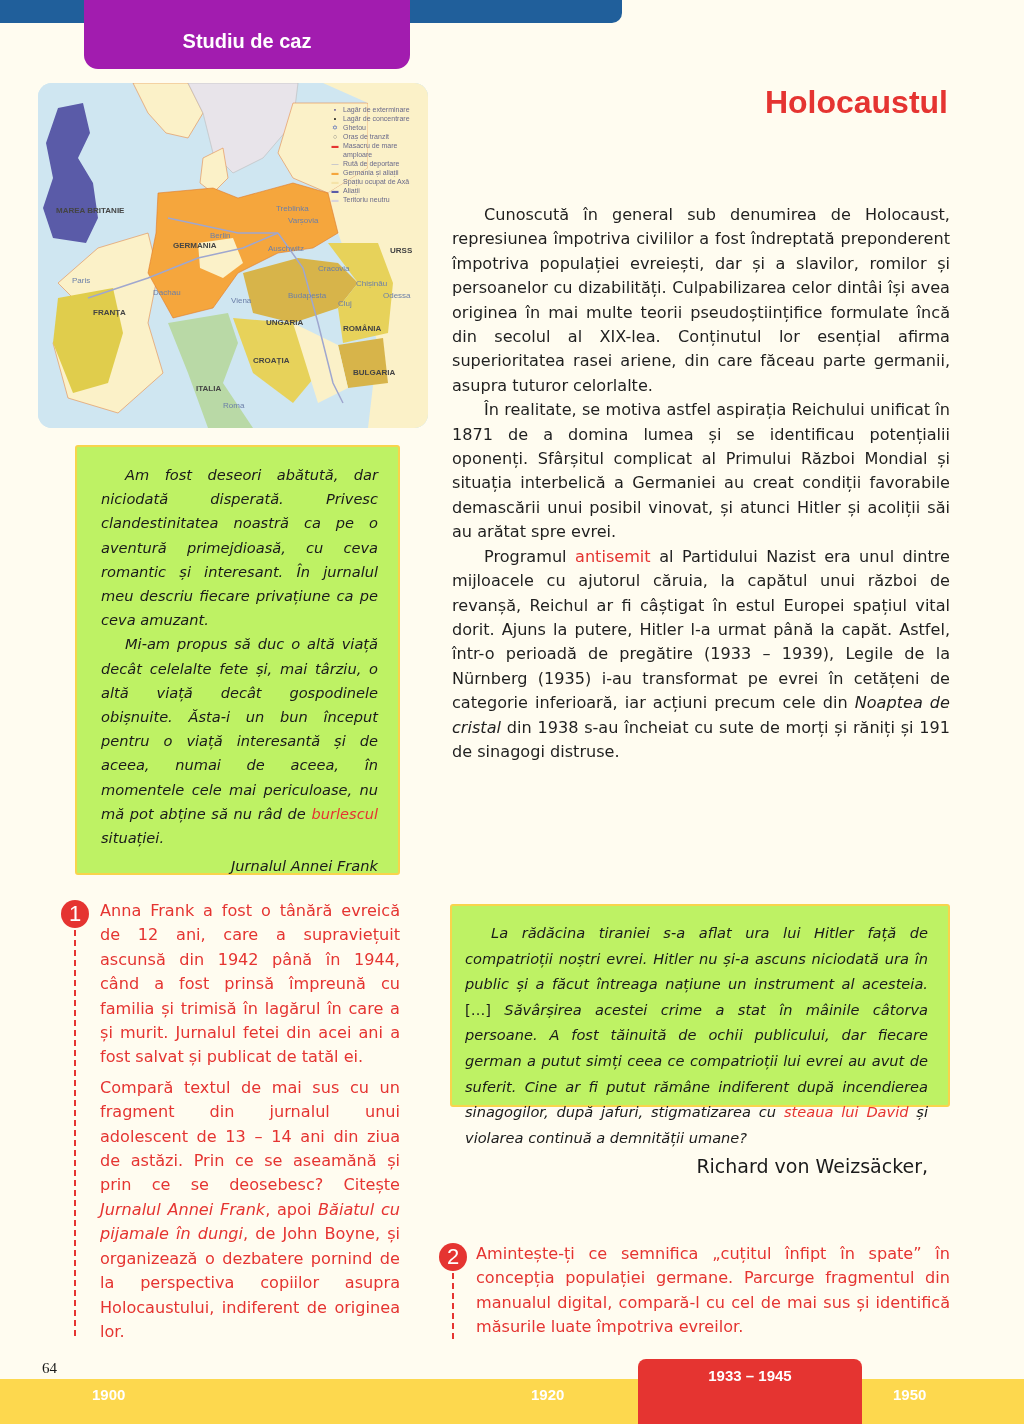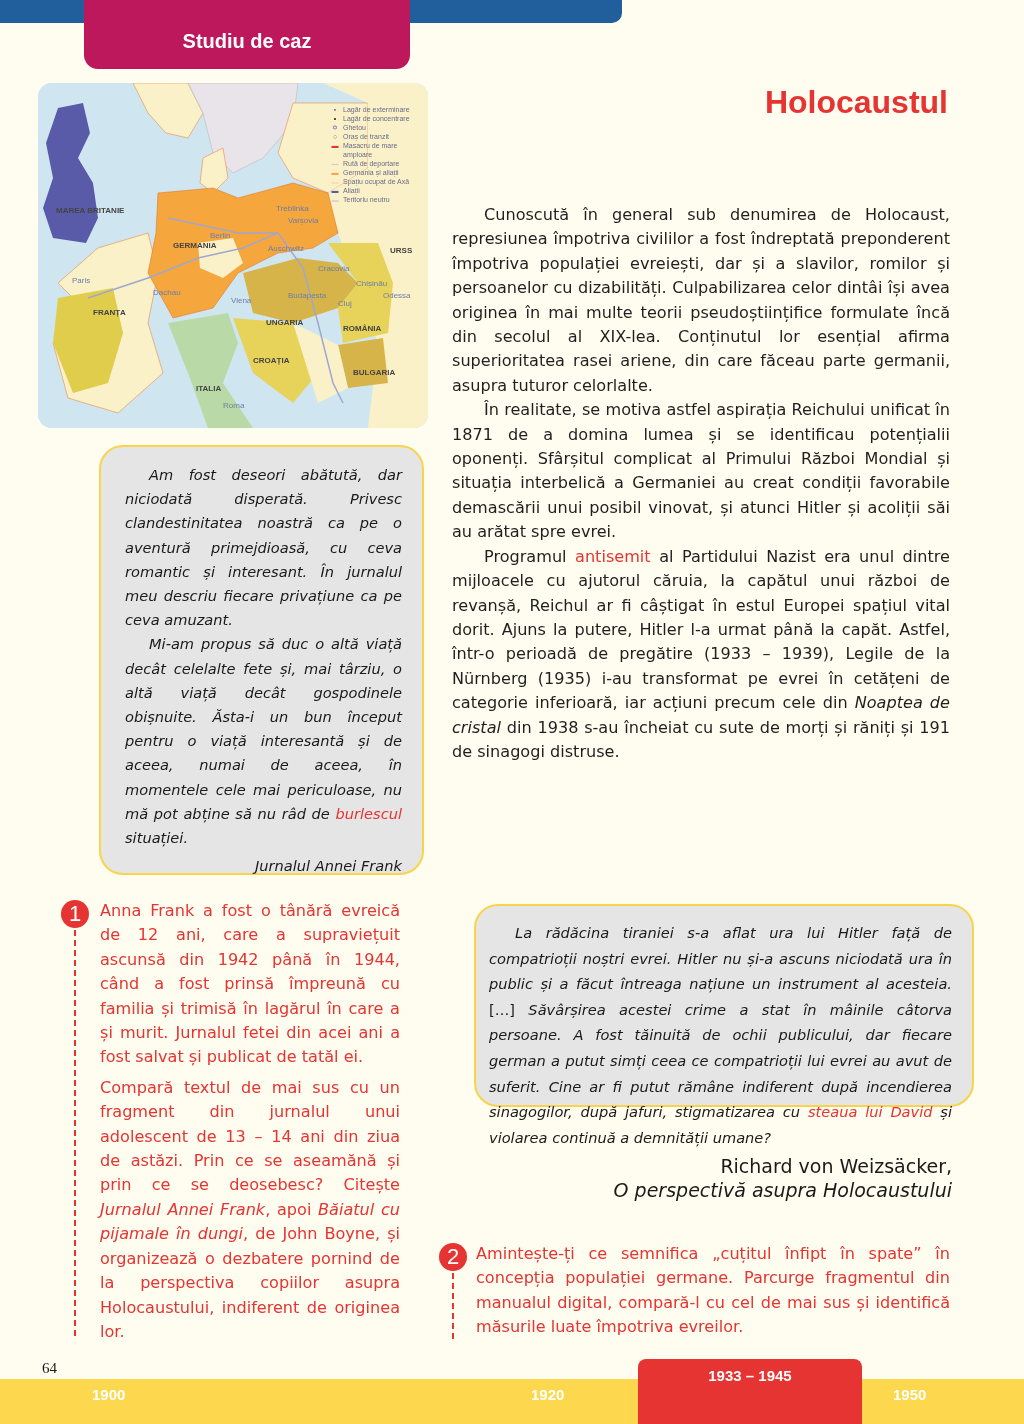--- a/index.html
+++ b/index.html
@@ -1,37 +1,37 @@
 <!DOCTYPE html>
 <html><head>
 <meta charset="utf-8">
 <style>
   * { box-sizing: border-box; margin: 0; padding: 0; }
   html, body { width: 1024px; height: 1424px; background: #fffcf0; overflow: hidden; }
   body { position: relative; font-family: "DejaVu Sans", sans-serif; color: #1a1a1a; }
 
   .top-bar { position: absolute; left: 0; top: 0; width: 622px; height: 23px; background: #205f9b; border-radius: 0 0 10px 0; }
-  .section-tab { position: absolute; left: 84px; top: 0; width: 326px; height: 69px; background: #be185d; border-radius: 0 0 14px 14px; color: #fff; font-family: "Liberation Sans", sans-serif; font-weight: bold; font-size: 20px; display: flex; align-items: flex-end; justify-content: center; padding-bottom: 16px; }
+  .section-tab { position: absolute; left: 84px; top: 0; width: 326px; height: 69px; background: #a21caf; border-radius: 0 0 14px 14px; color: #fff; font-family: "Liberation Sans", sans-serif; font-weight: bold; font-size: 20px; display: flex; align-items: flex-end; justify-content: center; padding-bottom: 16px; }
 
   .map { position: absolute; left: 38px; top: 83px; width: 390px; height: 345px; border-radius: 14px; overflow: hidden; background: #cfe6f1; }
   .map svg { display: block; }
   .map-label { font-family: "Liberation Sans", sans-serif; font-weight: bold; font-size: 8px; fill: #444; }
   .map-city { font-family: "Liberation Sans", sans-serif; font-size: 8px; fill: #6b7fa8; }
   .legend { position: absolute; right: 2px; top: 22px; width: 96px; }
   .legend-item { display: flex; align-items: flex-start; font-family: "Liberation Sans", sans-serif; font-size: 7px; color: #6a6a8a; line-height: 9px; }
   .legend-sym { width: 10px; flex: none; text-align: center; font-size: 7px; margin-right: 3px; }
 
   .page-title { position: absolute; right: 76px; top: 84px; font-family: "Liberation Sans", sans-serif; font-weight: bold; font-size: 32px; color: #e53431; }
 
   .body-text { position: absolute; left: 452px; top: 203px; width: 498px; font-family: "DejaVu Sans", sans-serif; font-size: 16.1px; line-height: 24.4px; text-align: justify; hyphens: manual; color: #1f1f1f; }
   .body-text p { text-indent: 32px; }
   .red { color: #e53431; }
   .it { font-style: italic; }
 
-  .quote-box { position: absolute; border: 2.5px solid #f8d44c; border-radius: 24px; background: #e5e5e5; margin-left: 24px; }
+  .quote-box { position: absolute; border: 2.5px solid #f8d44c; border-radius: 3px; background: #bef264; }
   .quote-anne { left: 75px; top: 445px; width: 325px; height: 430px; padding: 16px 20px 0 24px; }
   .quote-anne .q { font-family: "DejaVu Sans", sans-serif; font-style: italic; font-size: 14.6px; line-height: 24.2px; text-align: justify; }
   .quote-anne .q p { text-indent: 24px; }
   .src { text-align: right; font-style: italic; font-size: 14.6px; line-height: 24px; margin-top: 4px; }
 
   .quote-weiz { left: 450px; top: 904px; width: 500px; height: 203px; padding: 14px 20px 0 13px; }
   .quote-weiz .q { font-style: italic; font-size: 14.6px; line-height: 25.6px; text-align: justify; }
   .quote-weiz .q p { text-indent: 26px; }
   .src-plain { text-align: right; font-size: 19px; line-height: 24px; margin-top: 4px; }
 
@@ -181,21 +181,20 @@
 <div class="task task1">
   <p>Anna Frank a fost o tânără evreică de 12 ani, care a supraviețuit ascunsă din 1942 până în 1944, când a fost prinsă împreună cu familia și trimisă în lagărul în care a și murit. Jurnalul fetei din acei ani a fost salvat și publicat de tatăl ei.</p>
   <p><span>Compară textul de mai sus cu un fragment din jurnalul unui adolescent de 13 – 14 ani din ziua de astăzi. Prin ce se aseamănă și prin ce se deosebesc? Citește </span><span class="it">Jurnalul Annei Frank</span><span>, apoi </span><span class="it">Băiatul cu pijamale în dungi</span><span>, de John Boyne, și organizează o dezbatere pornind de la perspectiva copiilor asupra Holocaustului, indiferent de originea lor.</span></p>
 </div>
 
 <div class="quote-box quote-weiz">
   <div class="q">
     <p><span>La rădăcina tiraniei s-a aflat ura lui Hitler față de compatrioții noștri evrei. Hitler nu și-a ascuns niciodată ura în public și a făcut întreaga națiune un instrument al acesteia. </span><span style="font-style:normal">[…]</span><span> Săvârșirea acestei crime a stat în mâinile câtorva persoane. A fost tăinuită de ochii publicului, dar fiecare german a putut simți ceea ce compatrioții lui evrei au avut de suferit. Cine ar fi putut rămâne indiferent după incendierea sinagogilor, după jafuri, stigmatizarea cu </span><span class="red">steaua lui David</span><span> și violarea continuă a demnității umane?</span></p>
   </div>
   <div class="src-plain">Richard von Weizsäcker,</div>
-  <div class="src-plain it" style="margin-top:0">O perspectivă asupra Holocaustului</div>
 </div>
 
 <div class="task-num task2-num">2</div>
 <div class="task-line task2-line"></div>
 <div class="task task2">
   <p>Amintește-ți ce semnifica „cuțitul înfipt în spate” în concepția populației germane. Parcurge fragmentul din manualul digital, compară-l cu cel de mai sus și identifică măsurile luate împotriva evreilor.</p>
 </div>
 
 <div class="page-num">64</div>
 <div class="timeline"></div>

